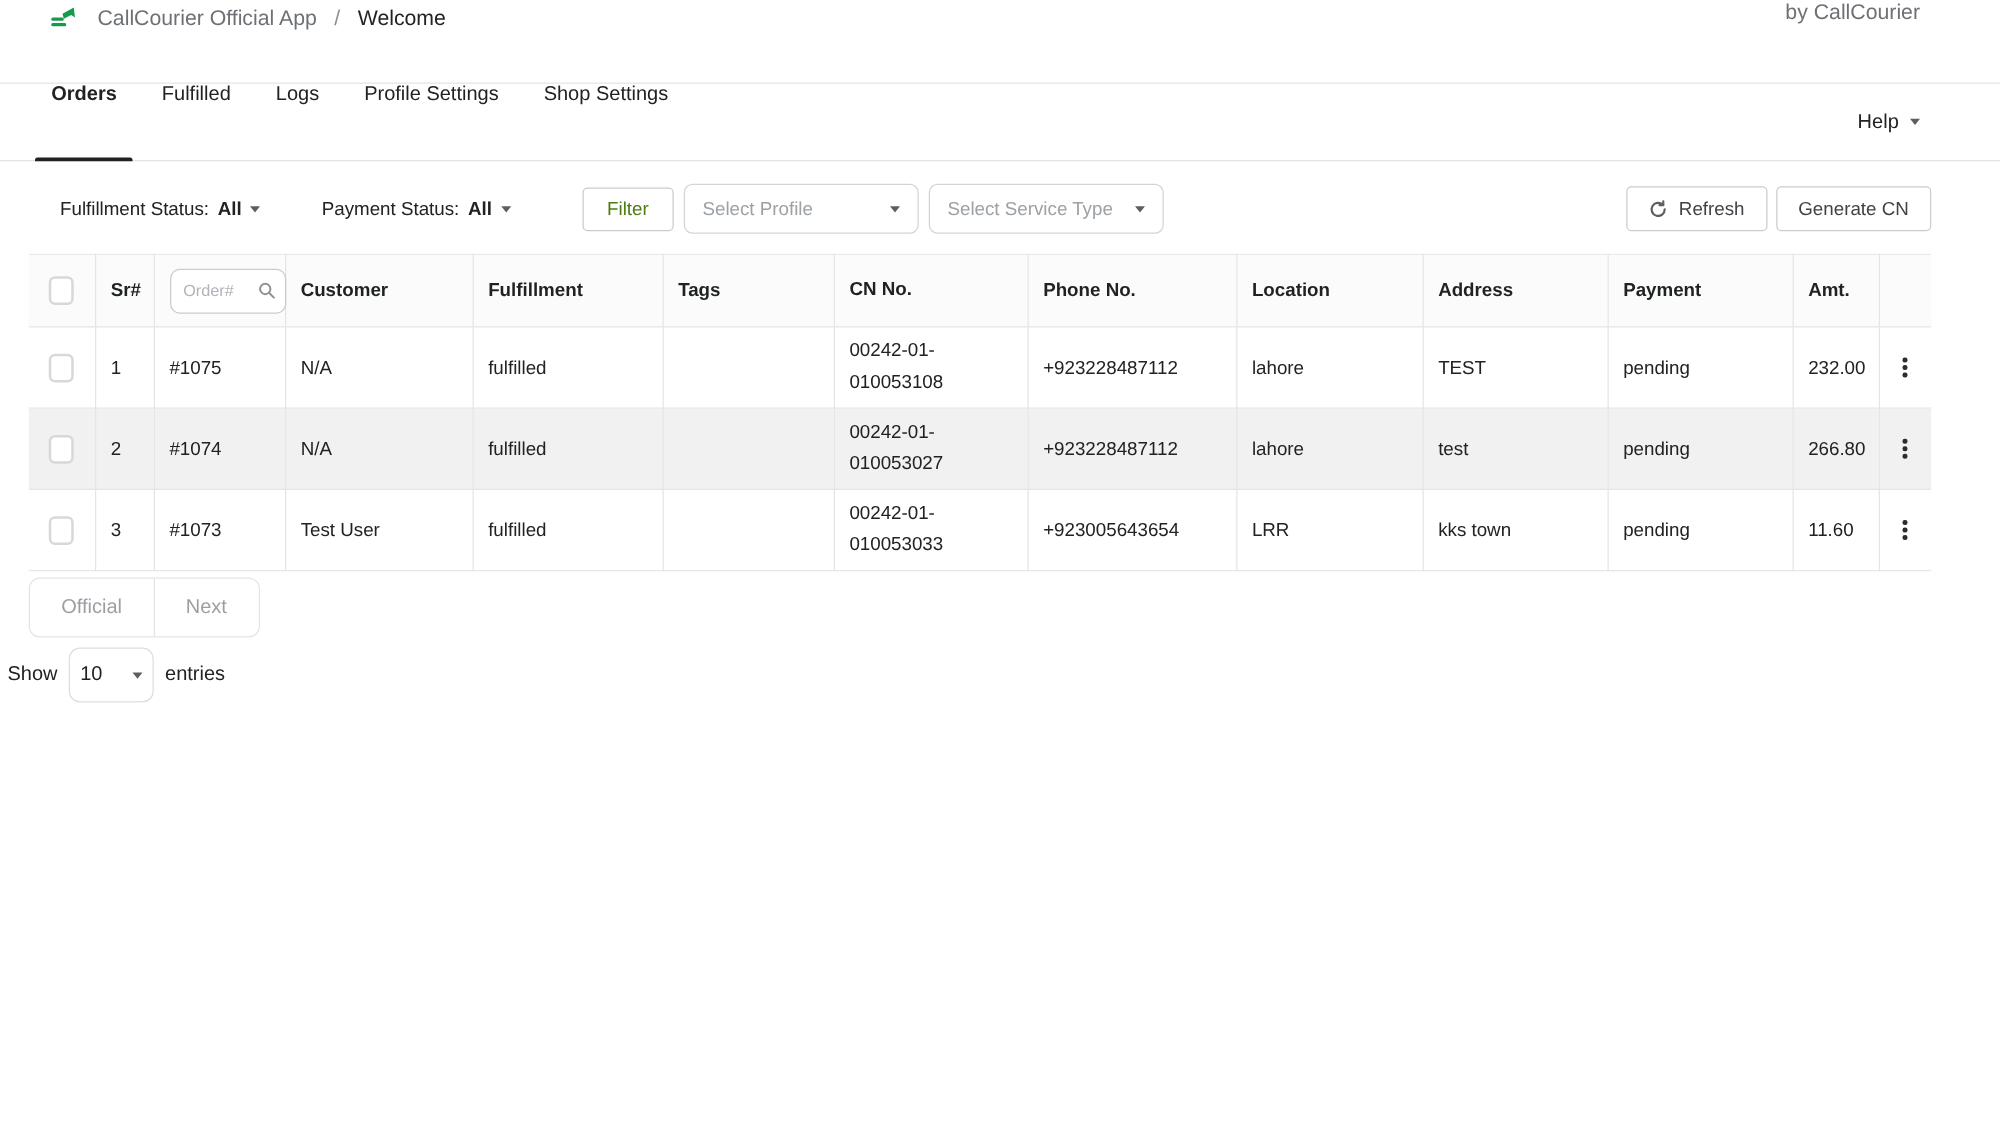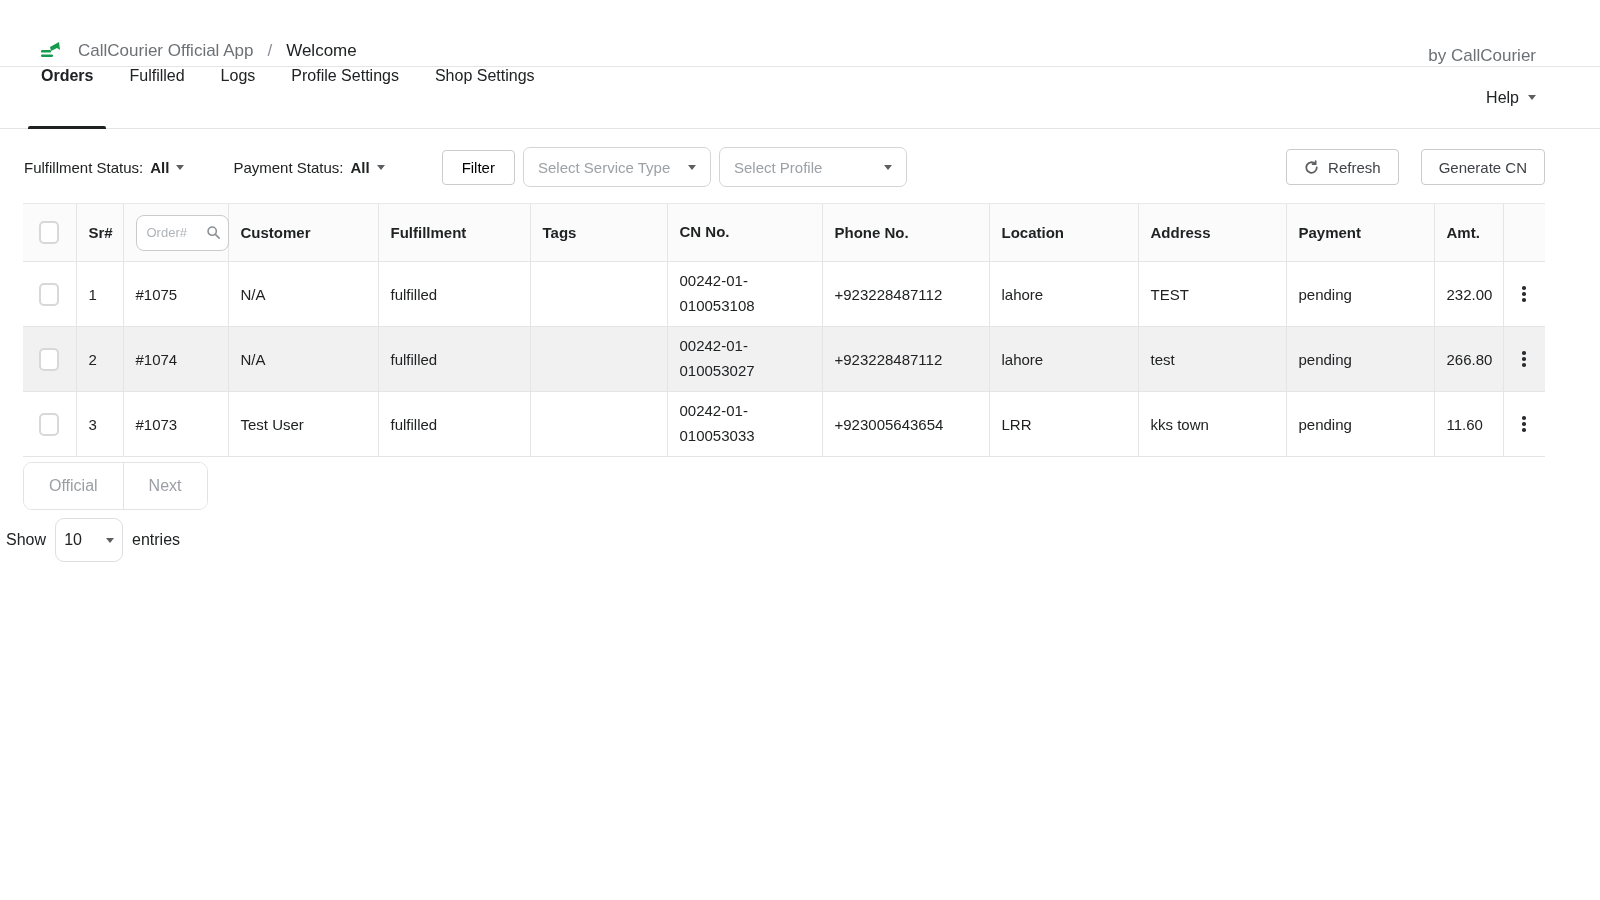--- a/index.html
+++ b/index.html
@@ -1,20 +1,20 @@
 <!DOCTYPE html>
 <html><head>
 <meta charset="utf-8">
 <style>
   * { margin:0; padding:0; box-sizing:border-box; }
   html,body { width:1600px; height:900px; background:#ffffff; overflow:hidden;
     font-family:"Liberation Sans", sans-serif; color:#202223; }
 
   
-  .topbar { height:67px; display:flex; align-items:flex-end; padding:0 64px 0 36px;
+  .topbar { height:67px; display:flex; align-items:flex-start; padding:0 64px 0 36px;
     border-bottom:1px solid #e5e5e5; background:#fff; }
   .topbar-left { display:flex; align-items:center; gap:12px; }
   .logo-box { width:30px; height:30px; border-radius:4px; background:#fff; display:flex;
     align-items:center; justify-content:center; overflow:hidden; }
   .app-title { font-size:17px; color:#6d7175; }
   .crumb-sep { font-size:17px; color:#8c9196; margin:0 2px; }
   .page-title { font-size:17px; color:#202223; }
   .byline { margin-left:auto; font-size:17px; color:#6d7175; }
 
   
@@ -26,30 +26,30 @@
   .tab.active { font-weight:700; }
   .tab.active::after { content:""; position:absolute; left:0; right:0; bottom:-1px;
     height:3px; background:#1f2223; border-radius:2px 2px 0 0; }
   .help-menu { margin-left:auto; display:flex; align-items:center; gap:9px;
     font-size:16px; color:#202223; cursor:pointer; }
   .caret { display:inline-block; width:0; height:0; border-left:4.5px solid transparent;
     border-right:4.5px solid transparent; border-top:5.5px solid #5c5f62; }
 
   
   .filter-row { display:flex; align-items:center; padding:18px 55px 14px 24px; }
-  .status-filter { display:flex; align-items:center; gap:7px; font-size:15px; cursor:pointer; }
+  .status-filter { display:flex; align-items:center; gap:7px; font-size:15px; cursor:pointer;margin-left:24px; }
   .status-filter b { font-weight:700; }
   .status-filter + .status-filter { margin-left:49px; }
   .filter-btn { margin-left:57px; padding:0 19px; height:35px; background:#fff;
-    border:1px solid #c9cccf; border-radius:4px; font-size:15px; color:#000000;
+    border:1px solid #c9cccf; border-radius:4px; font-size:15px; color:#4d7c0f;
     font-family:inherit; cursor:pointer; }
   .select-box { margin-left:8px; width:188px; height:40px; border:1px solid #d2d5d8;
     border-radius:7px; background:#fff; display:flex; align-items:center;
     justify-content:space-between; padding:0 14px; font-size:15px; color:#9ca1a5; cursor:pointer; }
-  .right-actions { margin-left:auto; display:flex; gap:22px; }
+  .right-actions { margin-left:auto; display:flex; gap:7px; }
   .action-btn { display:flex; align-items:center; gap:9px; padding:0 17px; height:36px;
     background:#fff; border:1px solid #c9cccf; border-radius:4px; font-size:15px;
     color:#3f4246; font-family:inherit; cursor:pointer; }
 
   
   .orders-table { margin:2px 55px 0 23px; width:1522px; border-collapse:collapse;
     table-layout:fixed; }
   .orders-table th, .orders-table td { border-bottom:1px solid #e4e5e7;
     border-right:1px solid #e4e5e7; padding:0 12px; text-align:left; font-size:15px;
     vertical-align:middle; }
@@ -136,25 +136,25 @@
     <b>All</b>
     <span class="caret"></span>
   </div>
   <div class="status-filter">
     <span>Payment Status:</span>
     <b>All</b>
     <span class="caret"></span>
   </div>
   <button class="filter-btn">Filter</button>
   <div class="select-box">
+    <span>Select Profile</span>
+    <span class="caret"></span>
+  </div>
+  <div class="select-box">
     <span>Select Service Type</span>
-    <span class="caret"></span>
-  </div>
-  <div class="select-box">
-    <span>Select Profile</span>
     <span class="caret"></span>
   </div>
   <div class="right-actions">
     <button class="action-btn">
       <span style="display:flex;">
         <svg width="15" height="15" viewBox="0 0 16 16" fill="none" stroke="#5c5f62" stroke-width="1.9" stroke-linecap="round">
           <path d="M13.6 8a5.6 5.6 0 1 1-1.7-4"></path>
           <path d="M12.4 1.2 v3.2 h-3.2" stroke-linejoin="round"></path>
         </svg>
       </span>

